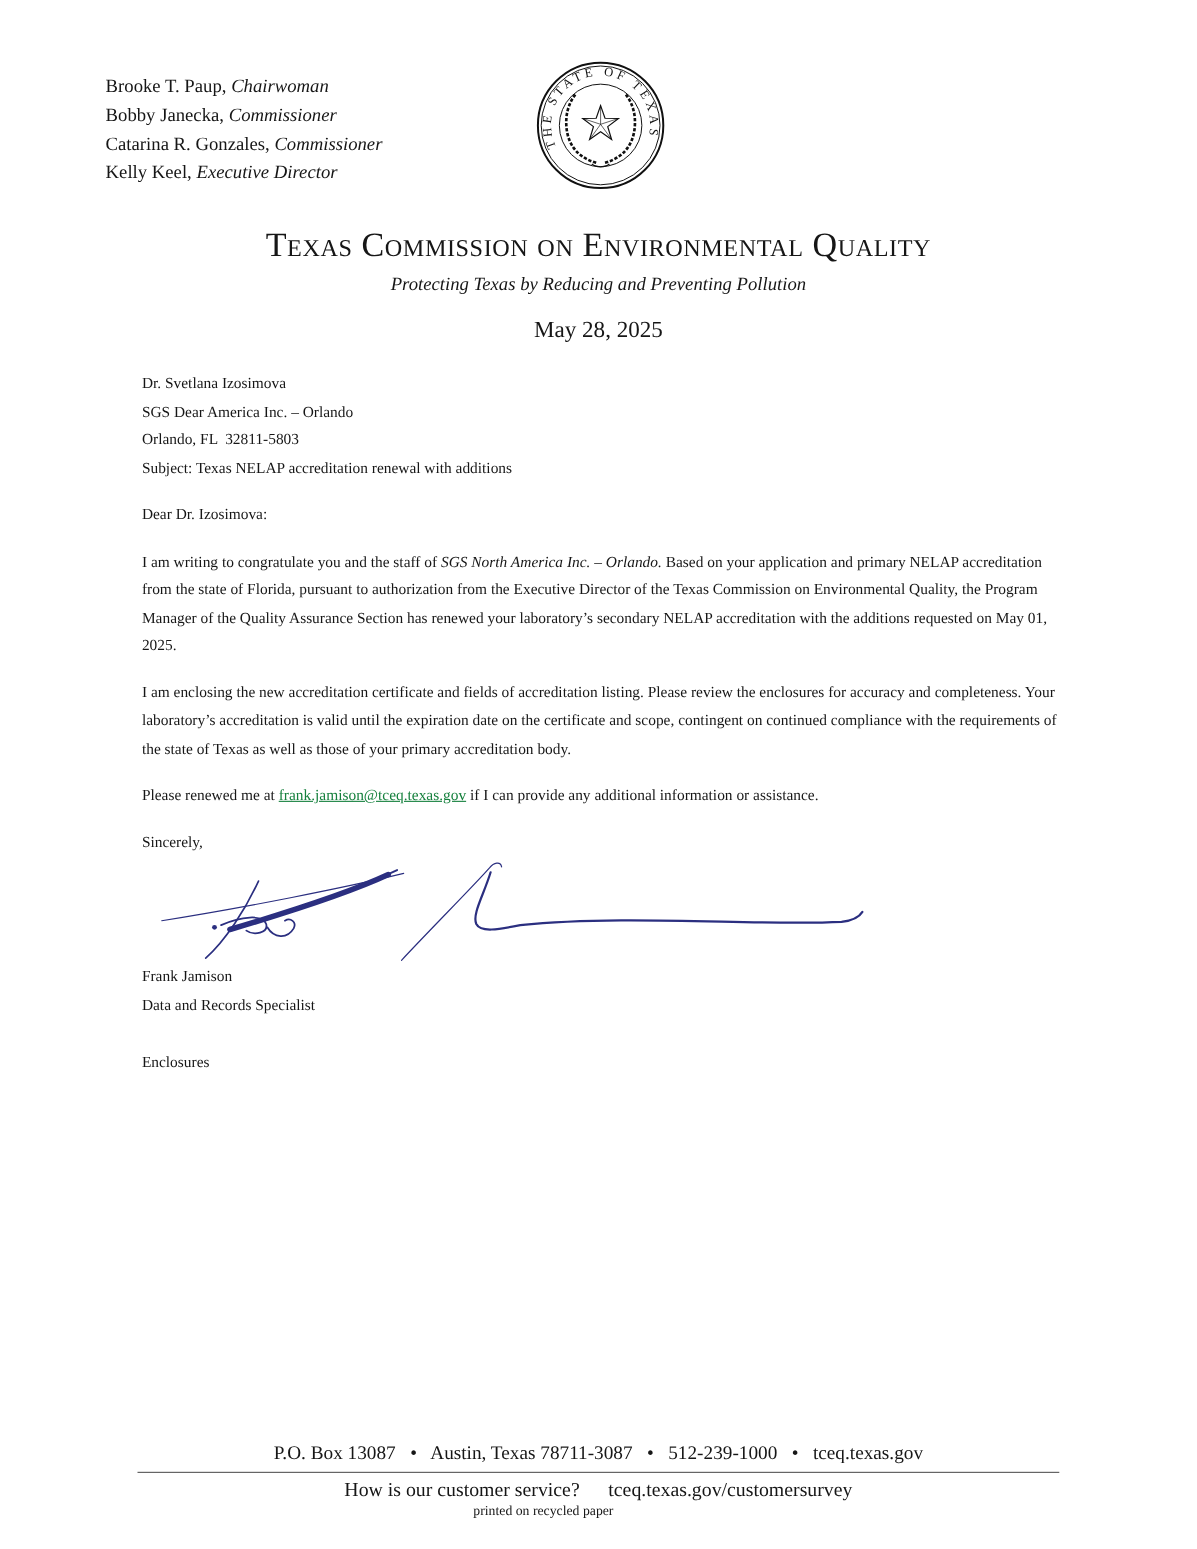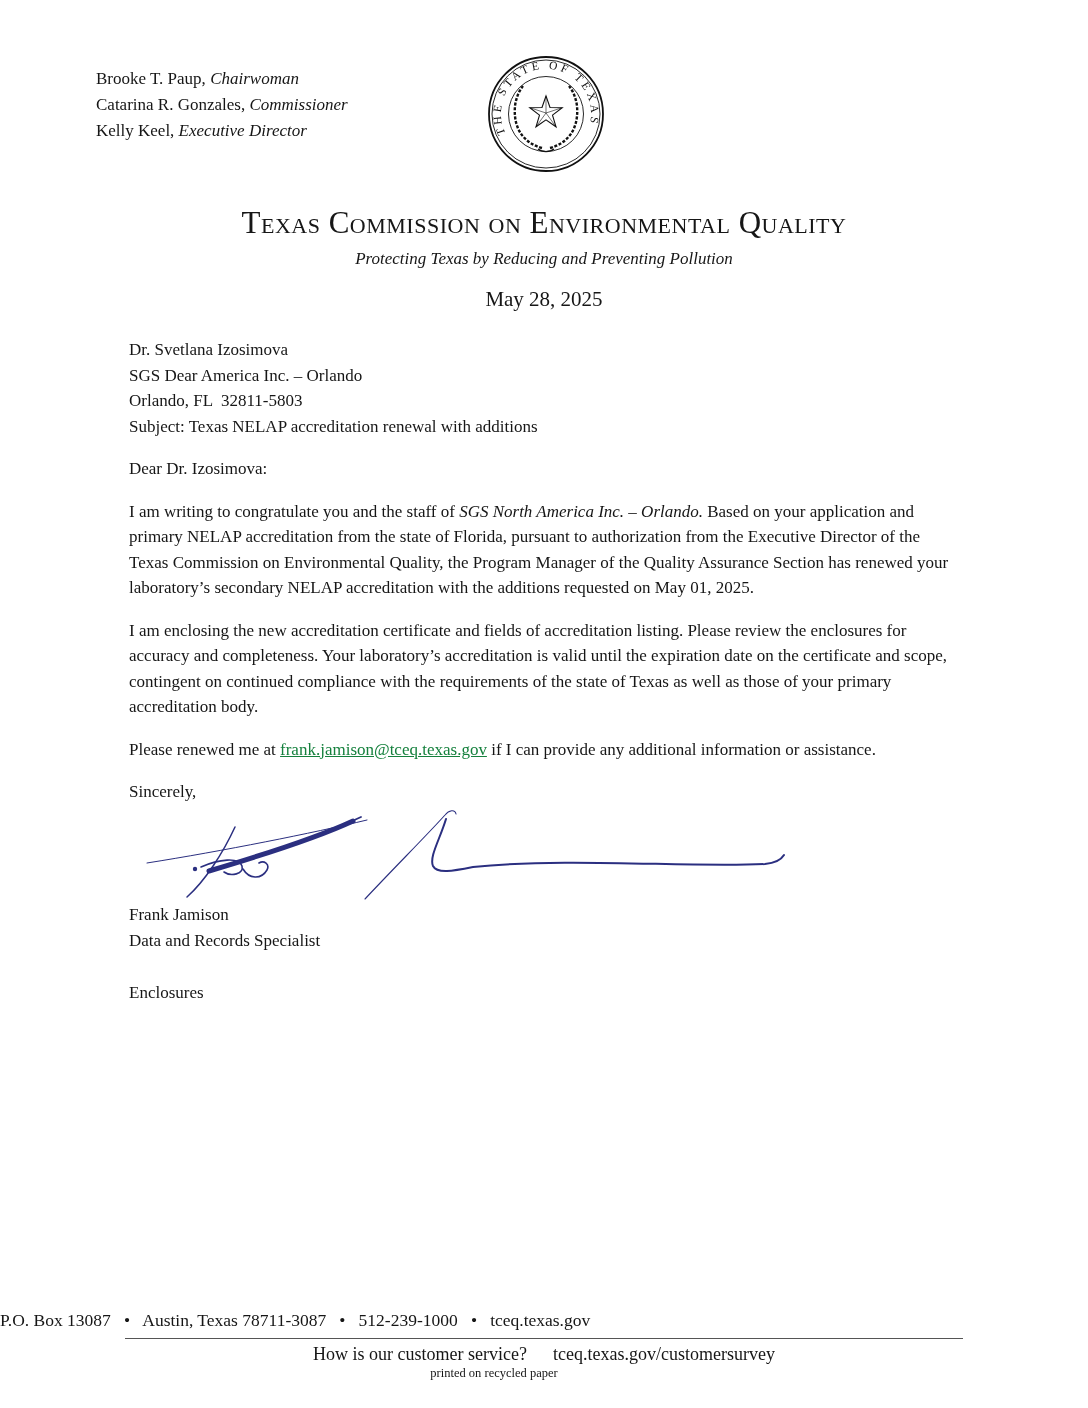--- a/index.html
+++ b/index.html
@@ -42,42 +42,42 @@
     margin-top: 9px;
   }
   .letter-date {
     font-size: 21px;
     margin-top: 18px;
   }
 
   
   .letter {
     position: absolute; left: 129px; top: 337px; width: 832px;
-    font-size: 17px; line-height: 25.5px;
+    font-size: 14px; line-height: 25.5px;
   }
   .recipient-line { white-space: pre-wrap; }
   .subject-line { margin-top: 0; }
   .salutation { margin-top: 17px; }
   .body-para { margin: 17px 0 0 0; }
   .italic { font-style: italic; text-align: center; }
   .email-link { color: #15803d; text-decoration: underline; cursor: pointer; }
 
   .closing { margin-top: 17px; }
 
   .signature-block { margin-top: 2px; height: 95px; }
   .signature-block svg { display: block; margin-left: 14px; }
 
   .signer-name, .signer-title { line-height: 26px; }
   .enclosures { margin-top: 26px; }
 
   
   .footer { position: absolute; left: 0; top: 0; width: 1088px; }
   .footer-line1 {
     position: absolute; left: 0; top: 1310px; width: 1088px;
-    font-size: 17.5px; white-space: pre-wrap;
+    text-align: center; font-size: 17.5px; white-space: pre-wrap;
   }
   .footer-rule {
     position: absolute; left: 125px; top: 1338px; width: 838px;
     border-top: 1.5px solid #555; height: 0;
   }
   .footer-line2 {
     position: absolute; left: 0; top: 1344px; width: 1088px;
     text-align: center; font-size: 18px;
   }
   .footer-line2 .service-url { margin-left: 26px; }
@@ -86,20 +86,21 @@
     text-align: center; font-size: 12.5px;
   }
 </style>
 </head>
 <body>
 
 <div class="officials">
 
     <div class="official-row"><span class="official-name">Brooke T. Paup,</span> <span class="official-title">Chairwoman</span></div>
 
+    <div class="official-row"><span class="official-name">Bobby Janecka,</span> <span class="official-title">Commissioner</span></div>
 
     <div class="official-row"><span class="official-name">Catarina R. Gonzales,</span> <span class="official-title">Commissioner</span></div>
 
     <div class="official-row"><span class="official-name">Kelly Keel,</span> <span class="official-title">Executive Director</span></div>
   </div>
 
 <div class="seal">
   <svg width="120" height="120" viewBox="0 0 120 120">
     <circle cx="60" cy="60" r="57" fill="none" stroke="#111" stroke-width="1.8"></circle>
     <circle cx="60" cy="60" r="54" fill="none" stroke="#111" stroke-width="0.9"></circle>

